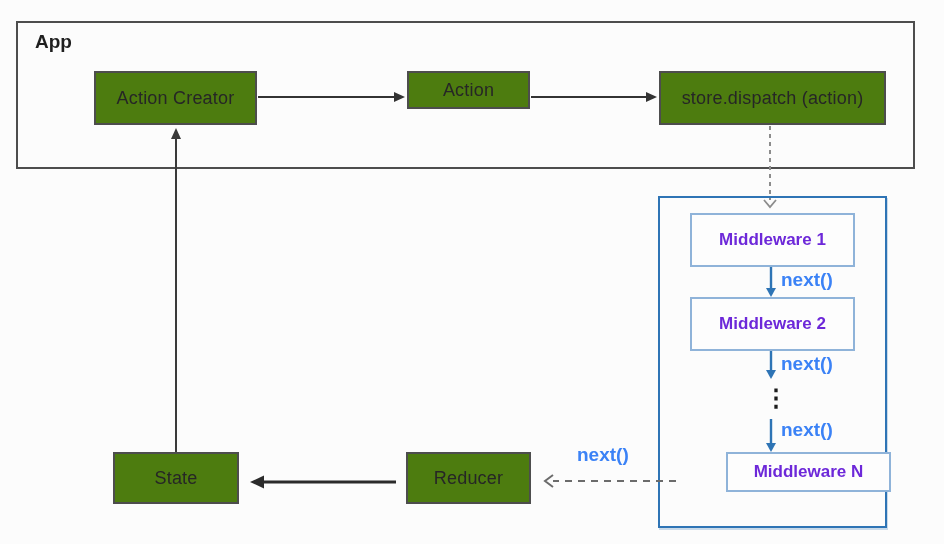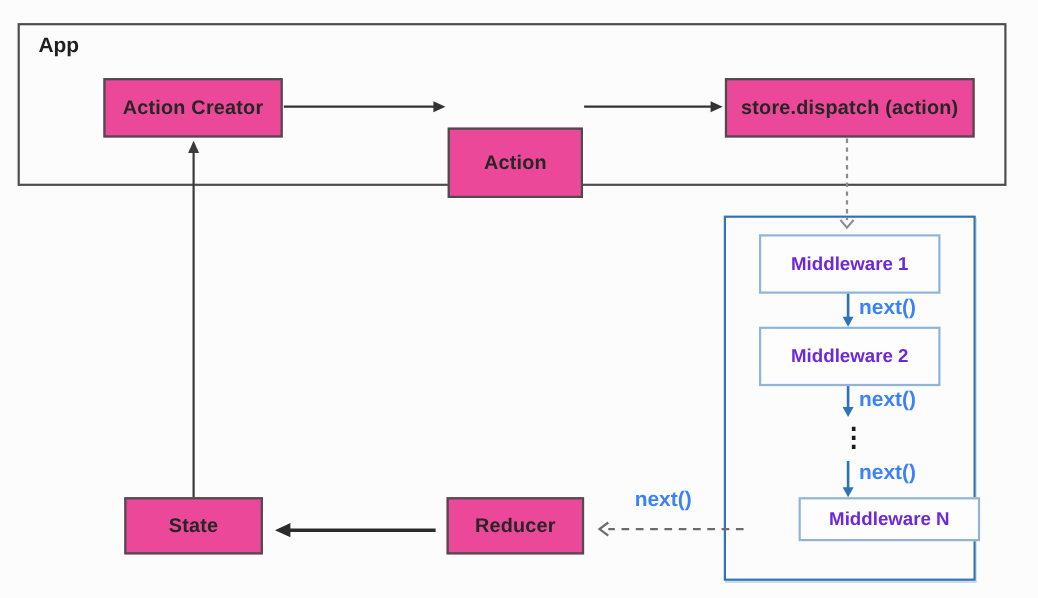--- a/index.html
+++ b/index.html
@@ -37,45 +37,45 @@
     left: 658px; top: 196px;
     width: 229px; height: 332px;
     border: 2.5px solid #2e74b5;
     background: transparent;
     box-sizing: border-box;
     box-shadow: 1px 2px 0 rgba(46,116,181,0.25);
   }
   
   .node {
     position: absolute;
-    background: #ec4899;
+    background: #4d7c0f;
     border: 2px solid #4d4d4d;
     box-sizing: border-box;
     display: flex;
     align-items: center;
     justify-content: center;
     font-size: 18px;
-    font-weight: 700;
+    font-weight: 400;
     color: #262626;
     letter-spacing: 0.2px;
   }
   .mw-node {
     position: absolute;
     background: #fdfdfd;
     border: 2px solid #8fb3d9;
     box-sizing: border-box;
     display: flex;
     align-items: center;
     justify-content: center;
     font-size: 17px;
     font-weight: 700;
     color: #6d28d9;
   }
   #action-creator { left: 94px;  top: 71px;  width: 163px; height: 54px; }
-  #action         { left: 407px; top: 71px;  width: 123px; height: 64px; margin-top: 45px; }
+  #action         { left: 407px; top: 71px;  width: 123px; height: 38px; }
   #dispatch       { left: 659px; top: 71px;  width: 227px; height: 54px; font-size: 18px; }
   #state          { left: 113px; top: 452px; width: 126px; height: 52px; }
   #reducer        { left: 406px; top: 452px; width: 125px; height: 52px; }
   #mw1 { left: 690px; top: 213px; width: 165px; height: 54px; }
   #mw2 { left: 690px; top: 297px; width: 165px; height: 54px; }
   #mwn { left: 690px; top: 452px; width: 165px; height: 40px; margin-left: 36px; }
   
   .next-label {
     position: absolute;
     font-size: 19px;

